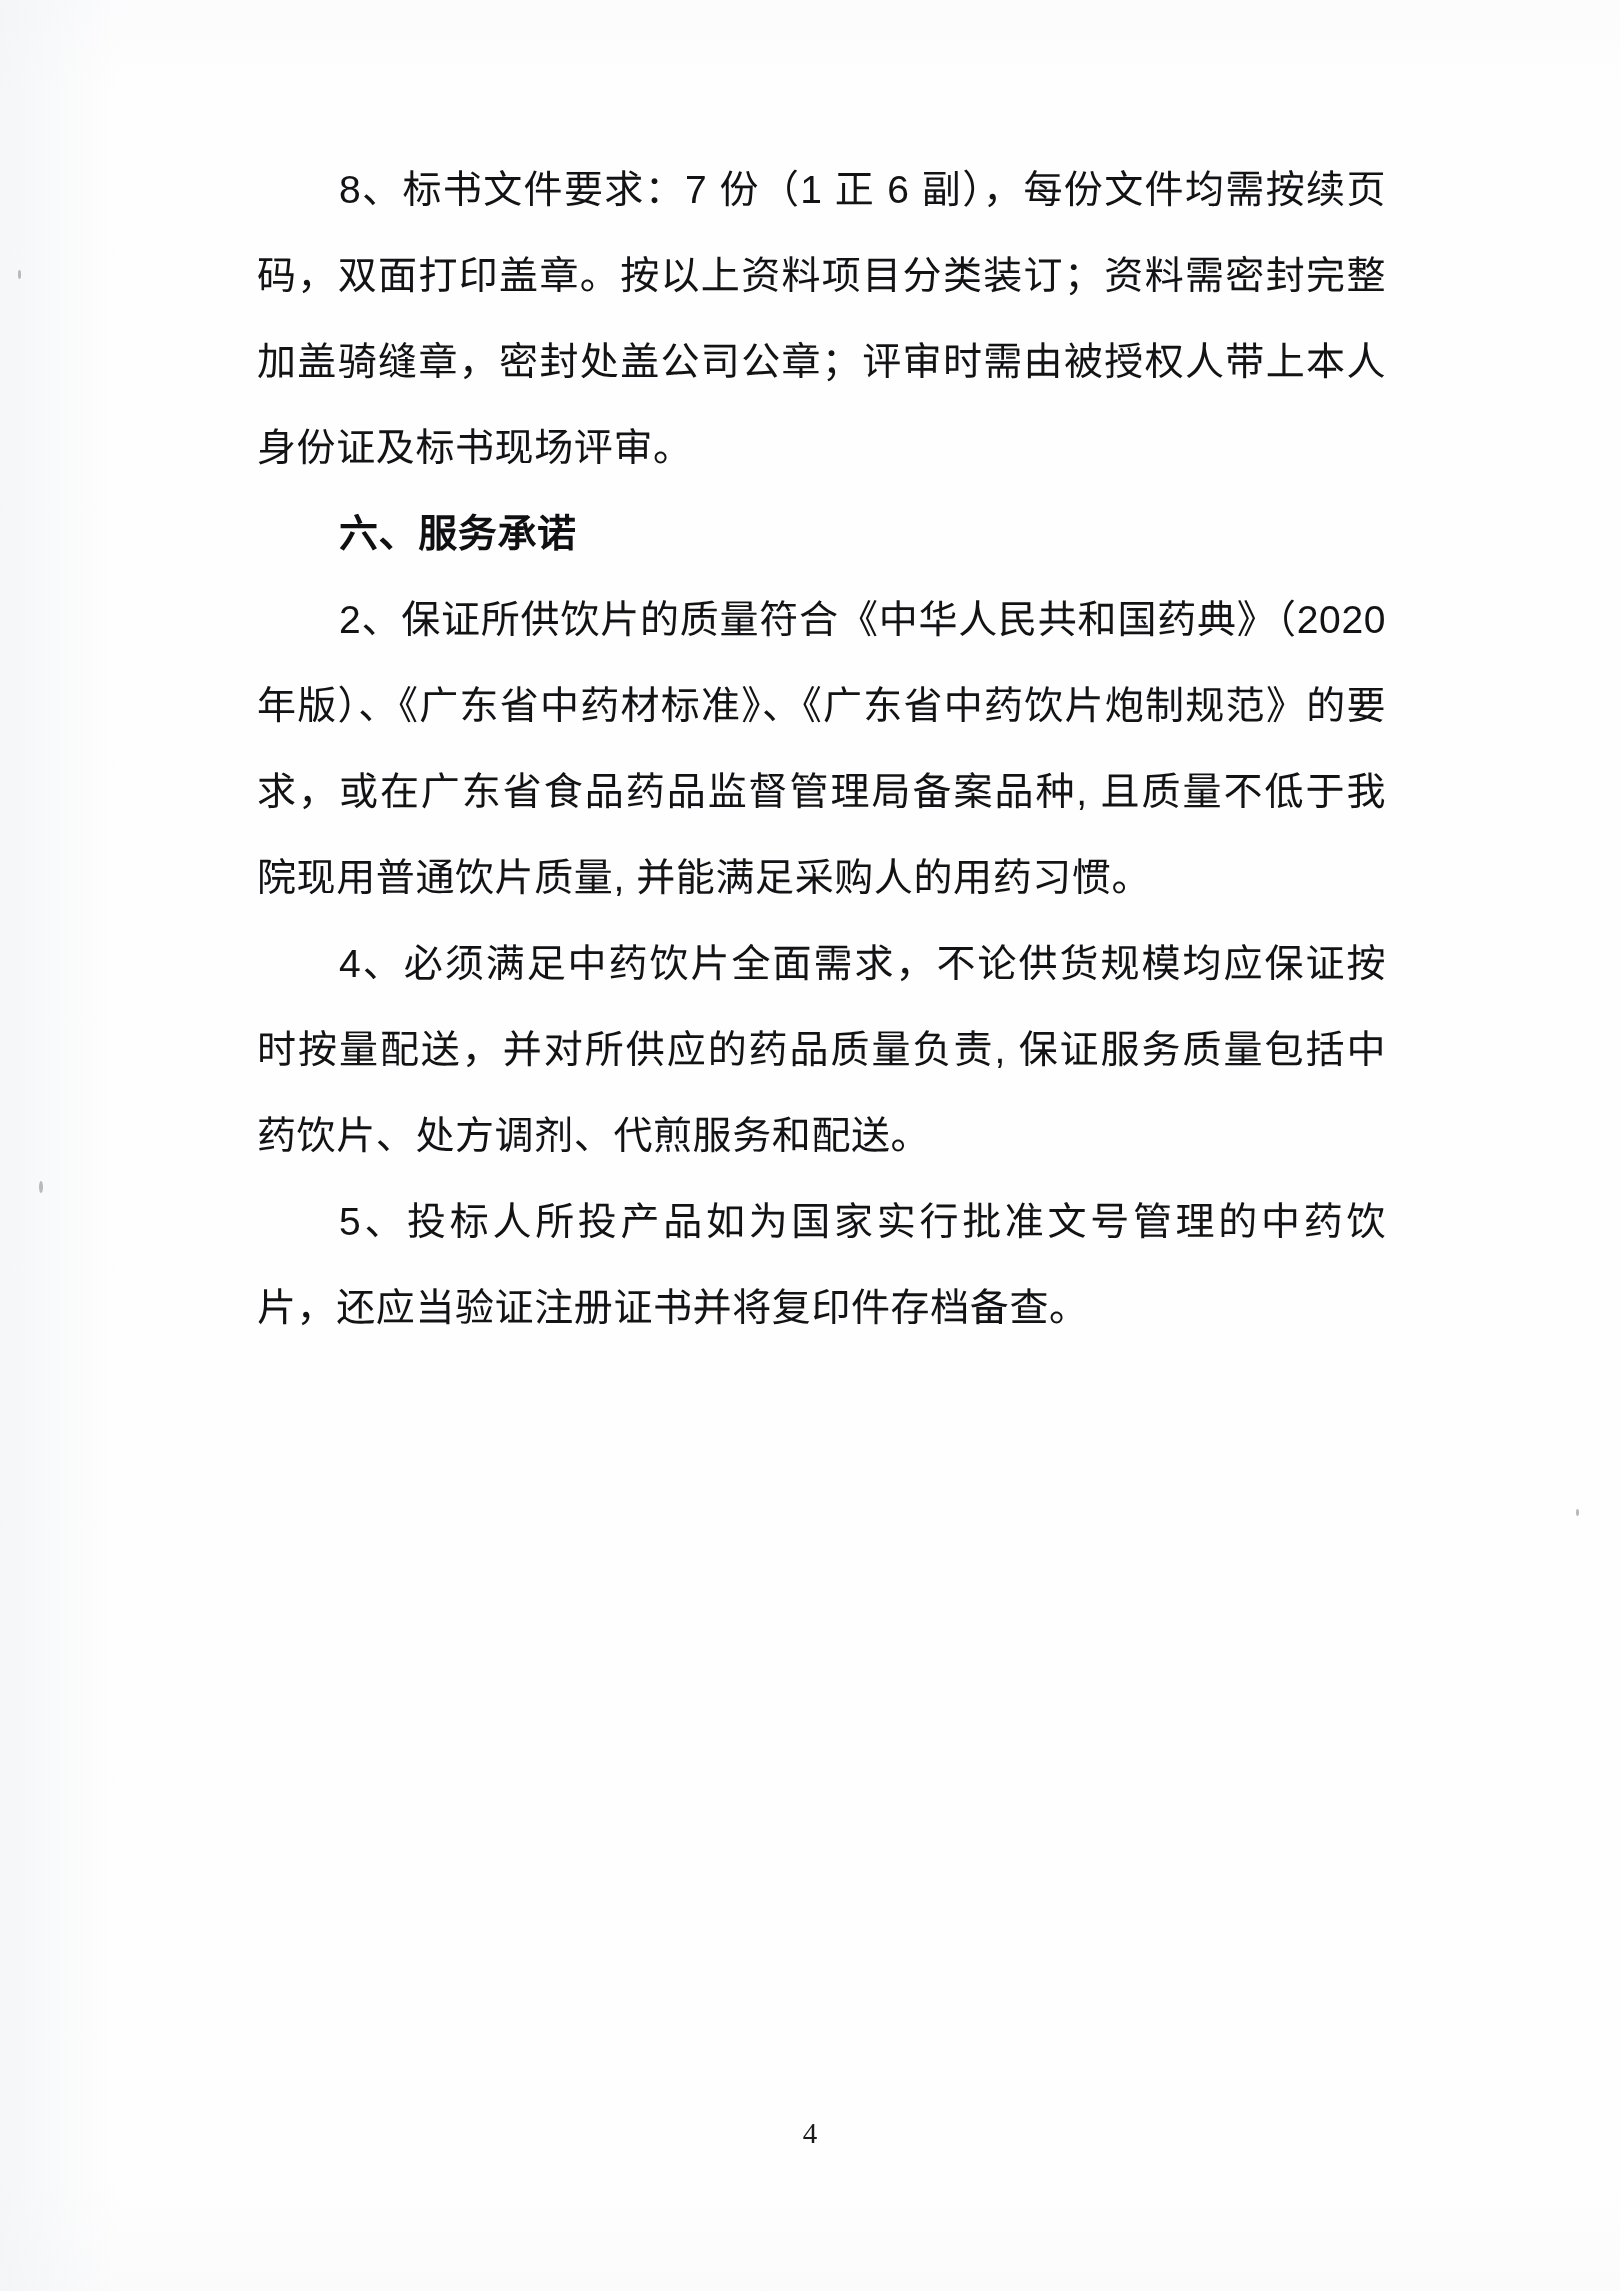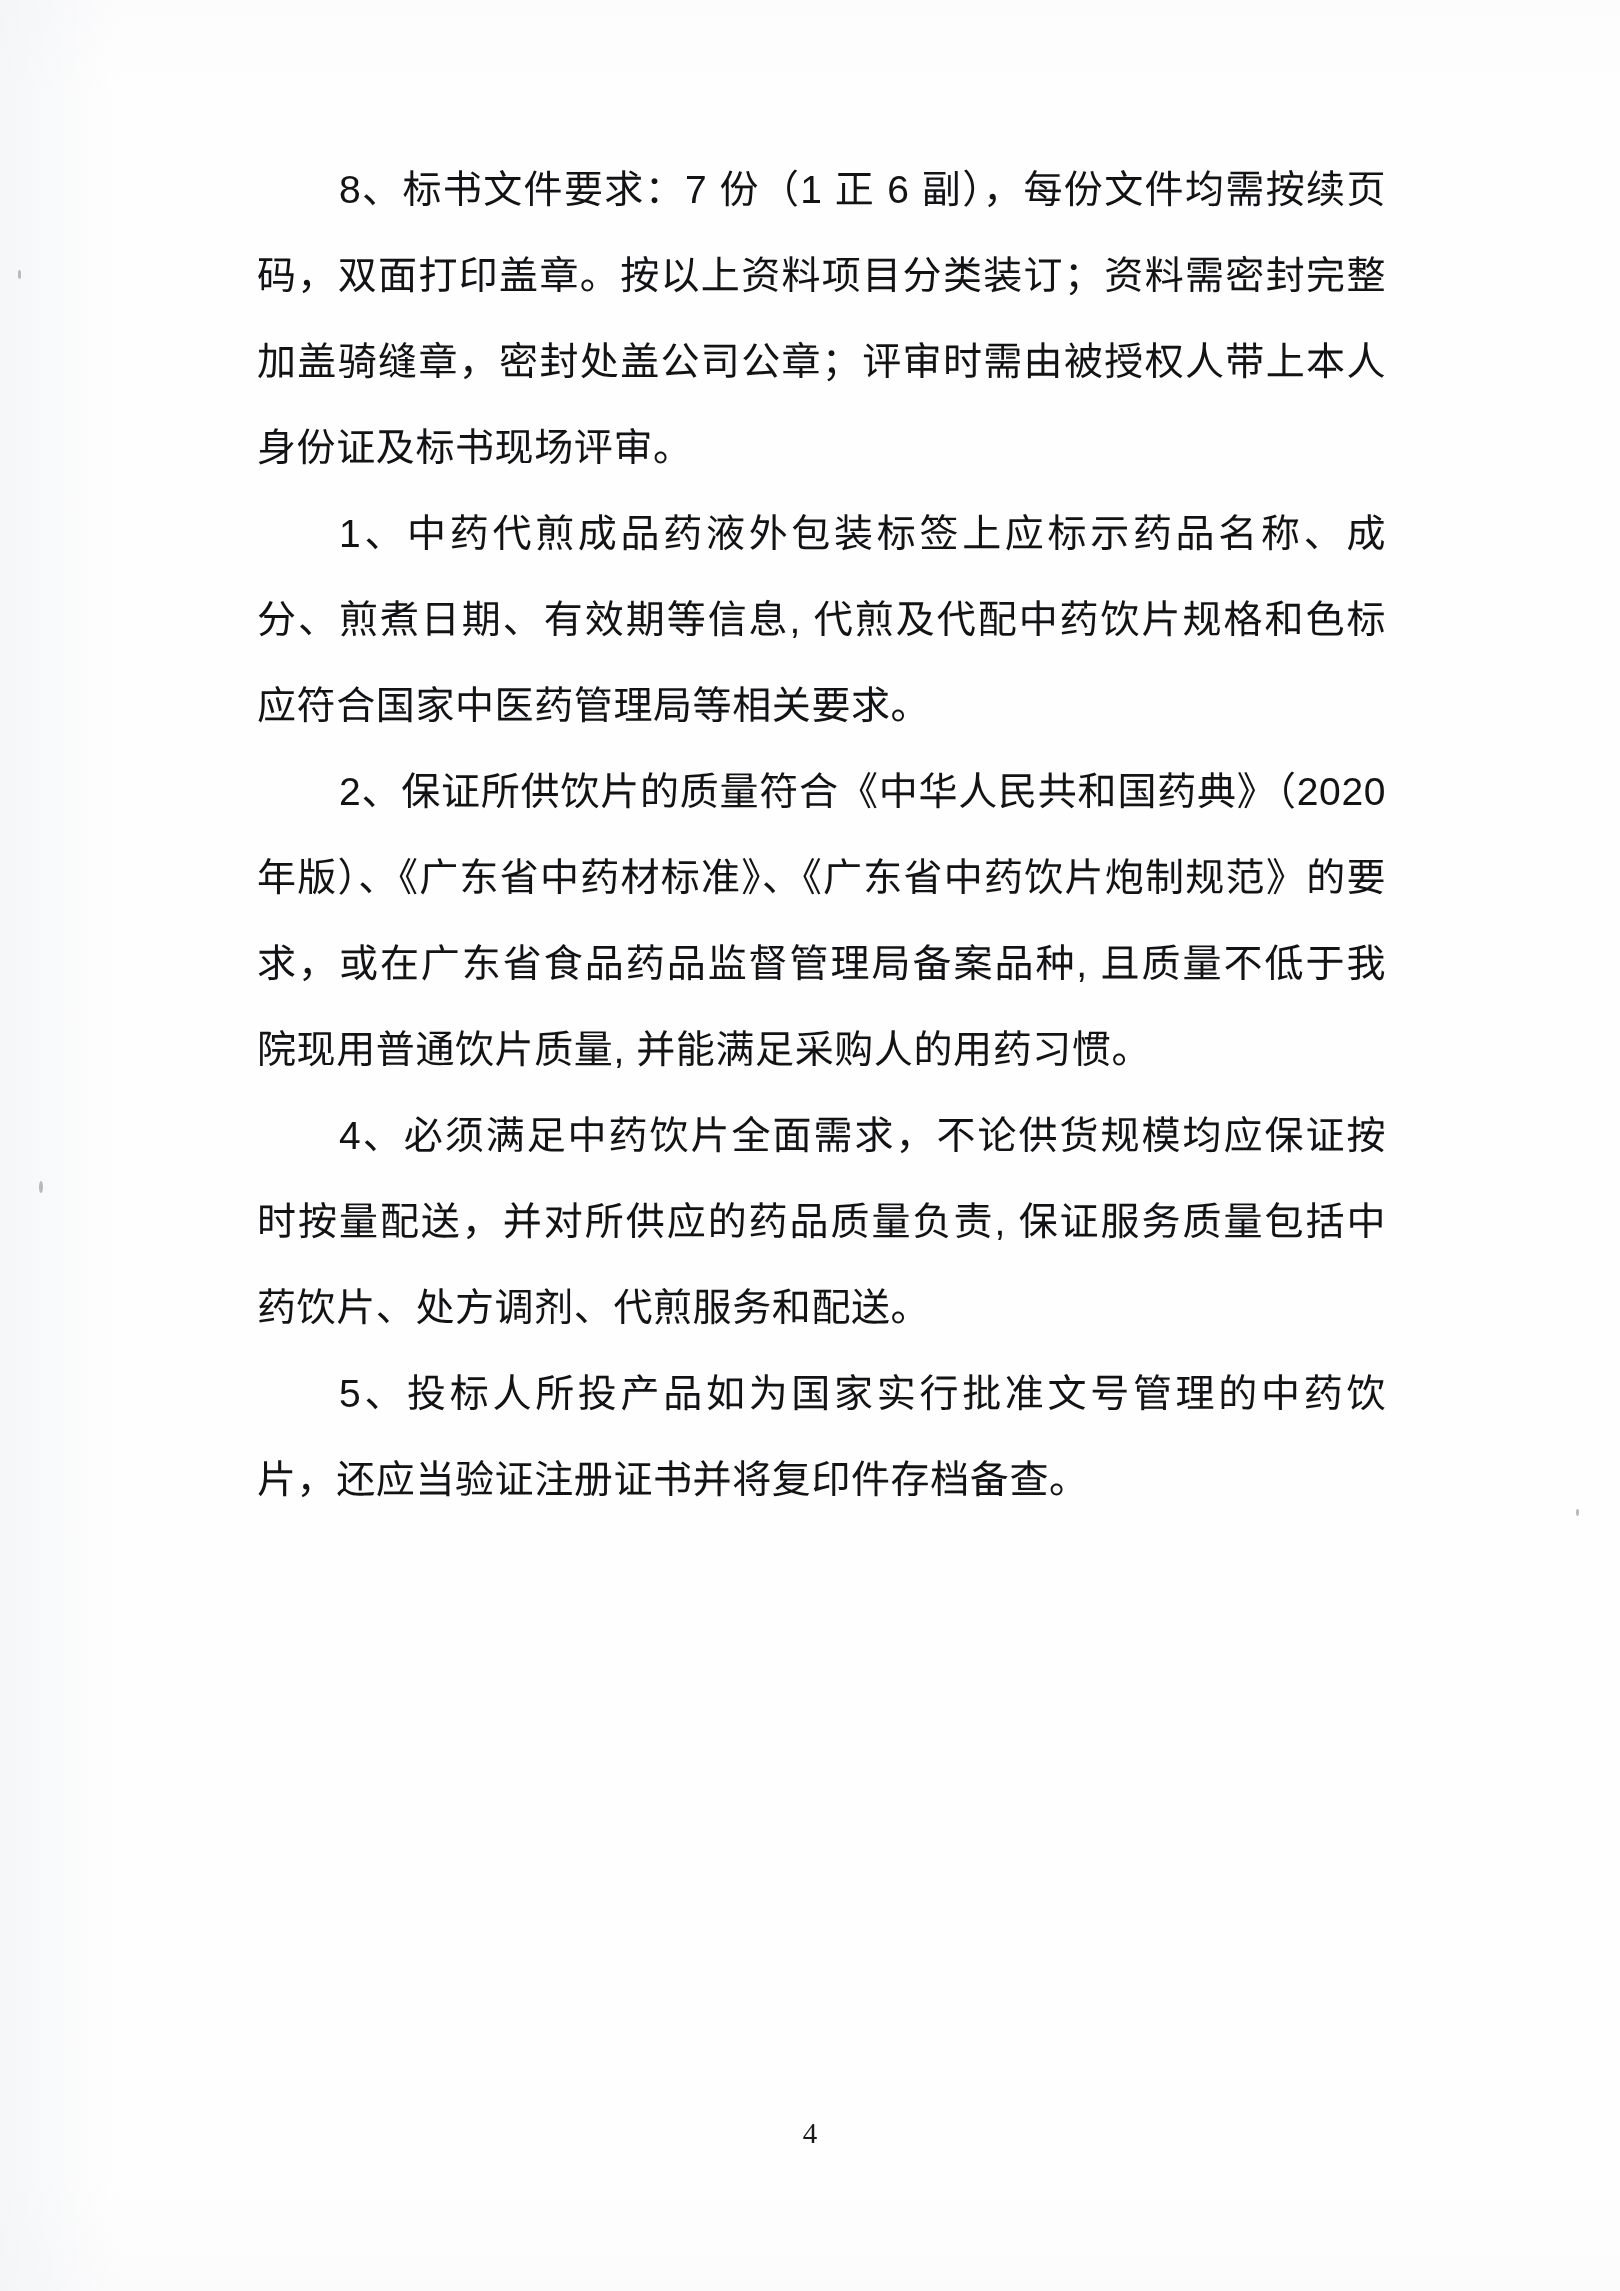--- a/index.html
+++ b/index.html
@@ -79,22 +79,22 @@
   <div class="scan-tint"></div>
 
   <div class="speck" style="left:17.6px; top:270px; width:3.9px; height:8.8px;"></div>
   <div class="speck" style="left:39px; top:1181px; width:3.9px; height:11.8px;"></div>
   <div class="speck" style="left:1576px; top:1509px; width:2.9px; height:6.9px;"></div>
 
   <div class="body-area">
 
     <p class="para">8、标书文件要求：7 份（1 正 6 副），每份文件均需按续页码，双面打印盖章。按以上资料项目分类装订；资料需密封完整加盖骑缝章，密封处盖公司公章；评审时需由被授权人带上本人身份证及标书现场评审。</p>
 
+    <h2 class="section-heading">六、服务承诺</h2>
 
-    <p class="para">1、中药代煎成品药液外包装标签上应标示药品名称、成分、煎煮日期、有效期等信息, 代煎及代配中药饮片规格和色标应符合国家中医药管理局等相关要求。</p>
 
     <p class="para">2、保证所供饮片的质量符合《中华人民共和国药典》（2020 年版）、《广东省中药材标准》、《广东省中药饮片炮制规范》的要求，或在广东省食品药品监督管理局备案品种, 且质量不低于我院现用普通饮片质量, 并能满足采购人的用药习惯。</p>
 
 
     <p class="para">4、必须满足中药饮片全面需求，不论供货规模均应保证按时按量配送，并对所供应的药品质量负责, 保证服务质量包括中药饮片、处方调剂、代煎服务和配送。</p>
 
     <p class="para">5、投标人所投产品如为国家实行批准文号管理的中药饮片，还应当验证注册证书并将复印件存档备查。</p>
 
 
   </div>

